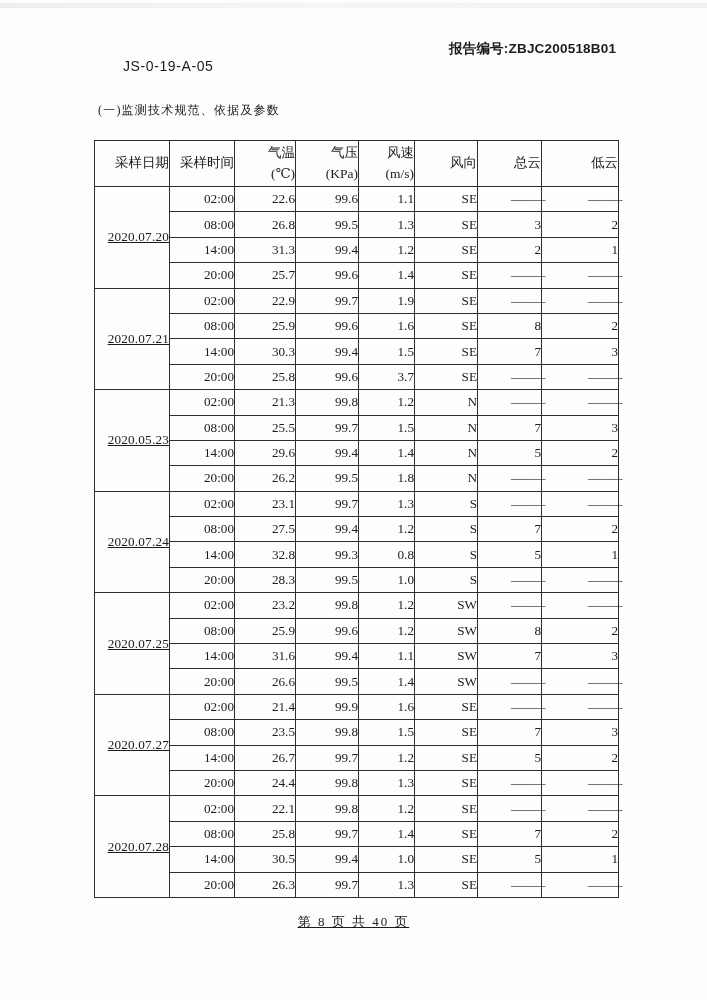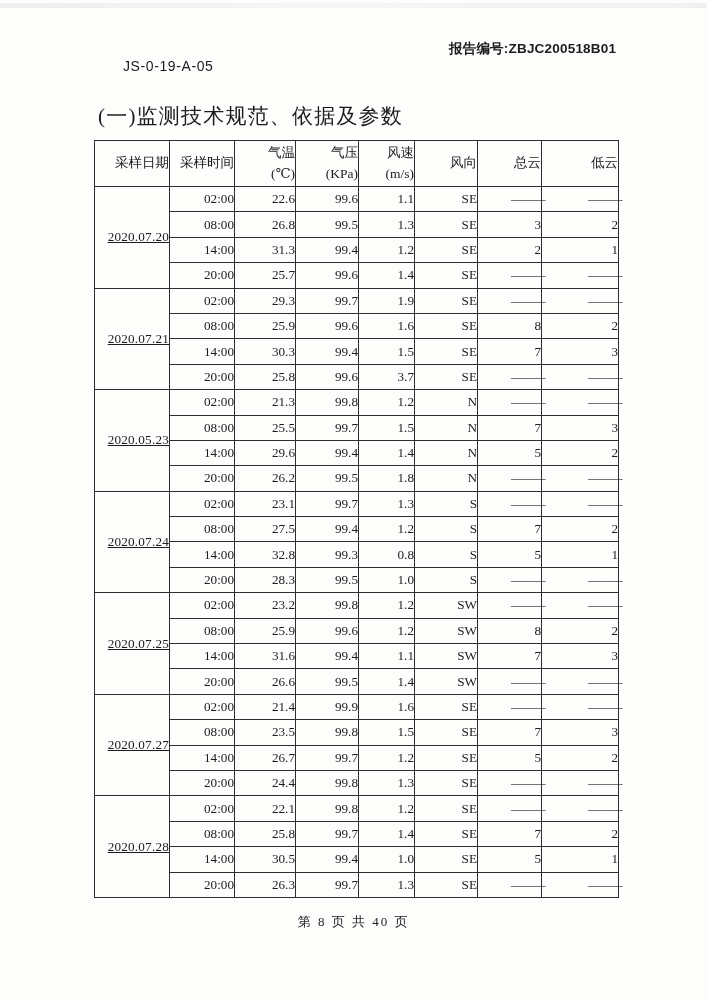--- a/index.html
+++ b/index.html
@@ -41,21 +41,21 @@
     font-family: "Liberation Sans", "DejaVu Sans", sans-serif;
     font-size: 13.5px;
     font-weight: 700;
     letter-spacing: 0.2px;
   }
   .section-title {
     position: absolute;
     left: 98px;
     top: 102px;
     margin: 0;
-    font-size: 21px;
+    font-size: 12px;
     font-weight: 400;
     letter-spacing: 1.2px;
   }
   table.params {
     position: absolute;
     left: 94px;
     top: 140px;
     width: 524px;
     border-collapse: collapse;
     table-layout: fixed;
@@ -91,20 +91,21 @@
     color: #2a2a2a;
   }
   .page-footer {
     position: absolute;
     top: 913px;
     left: 0;
     width: 100%;
     text-align: center;
     font-size: 13px;
     letter-spacing: 2px;
+    text-decoration: underline;
   }
 </style>
 </head>
 <body>
 
 <div class="page">
   <div class="scan-edge-top"></div>
 
   <span class="doc-code">JS-0-19-A-05</span>
 
@@ -172,21 +173,21 @@
           <td><span>25.7</span></td>
           <td><span>99.6</span></td>
           <td><span>1.4</span></td>
           <td><span>SE</span></td>
           <td><span class="dash">——</span></td>
           <td><span class="dash">——</span></td>
         </tr>
         <tr>
           <td rowspan="4" class="date-cell">2020.07.21</td>
           <td><span>02:00</span></td>
-          <td><span>29.3</span></td>
+          <td><span>22.9</span></td>
           <td><span>99.7</span></td>
           <td><span>1.9</span></td>
           <td><span>SE</span></td>
           <td><span class="dash">——</span></td>
           <td><span class="dash">——</span></td>
         </tr>
         <tr>
           <td><span>08:00</span></td>
           <td><span>25.9</span></td>
           <td><span>99.6</span></td>

